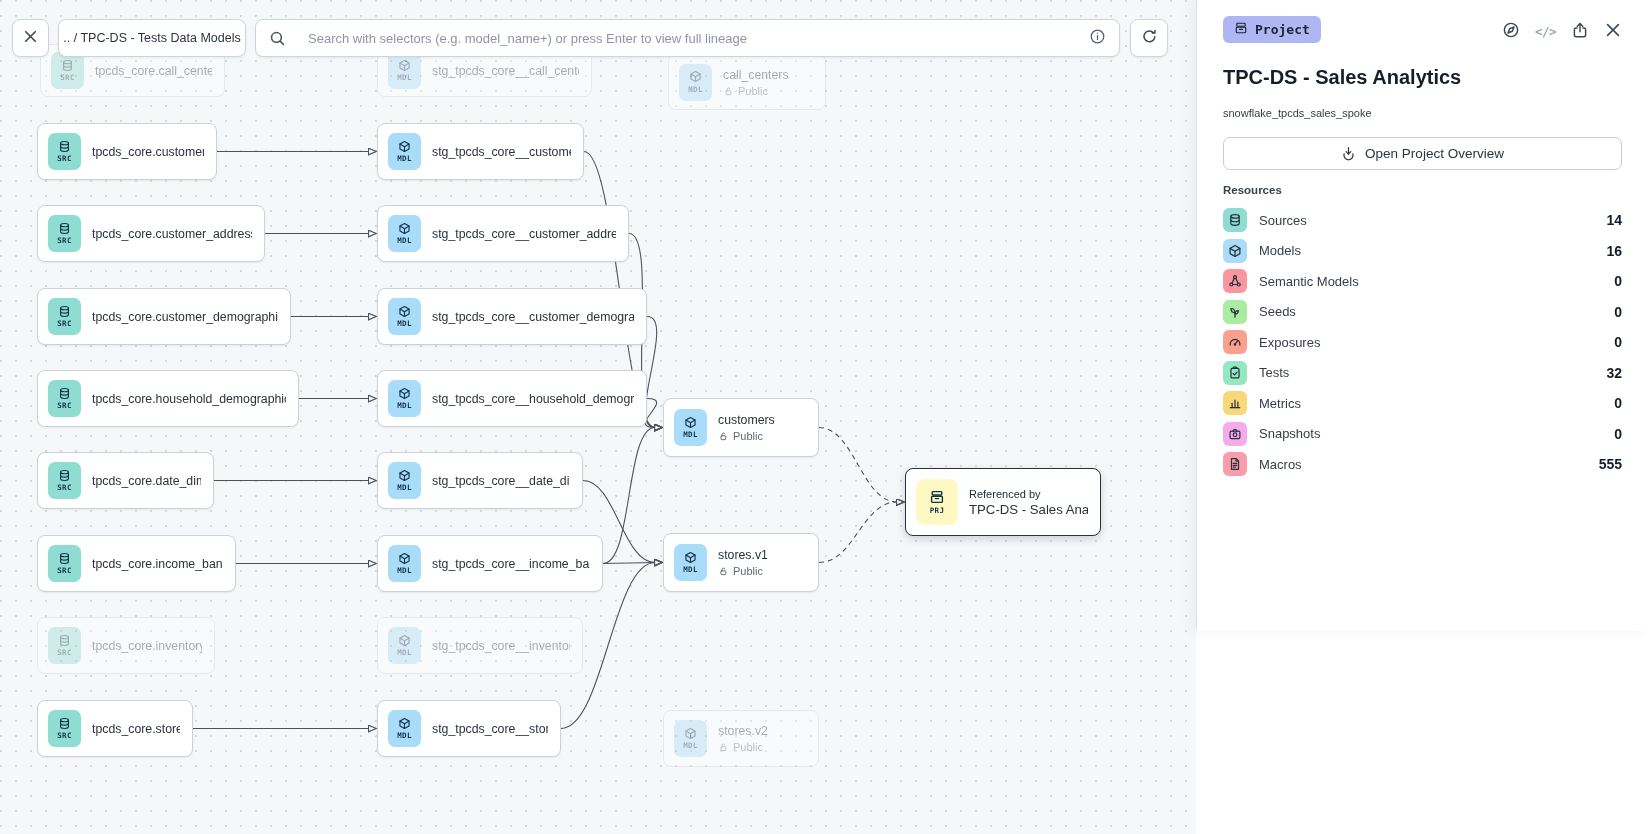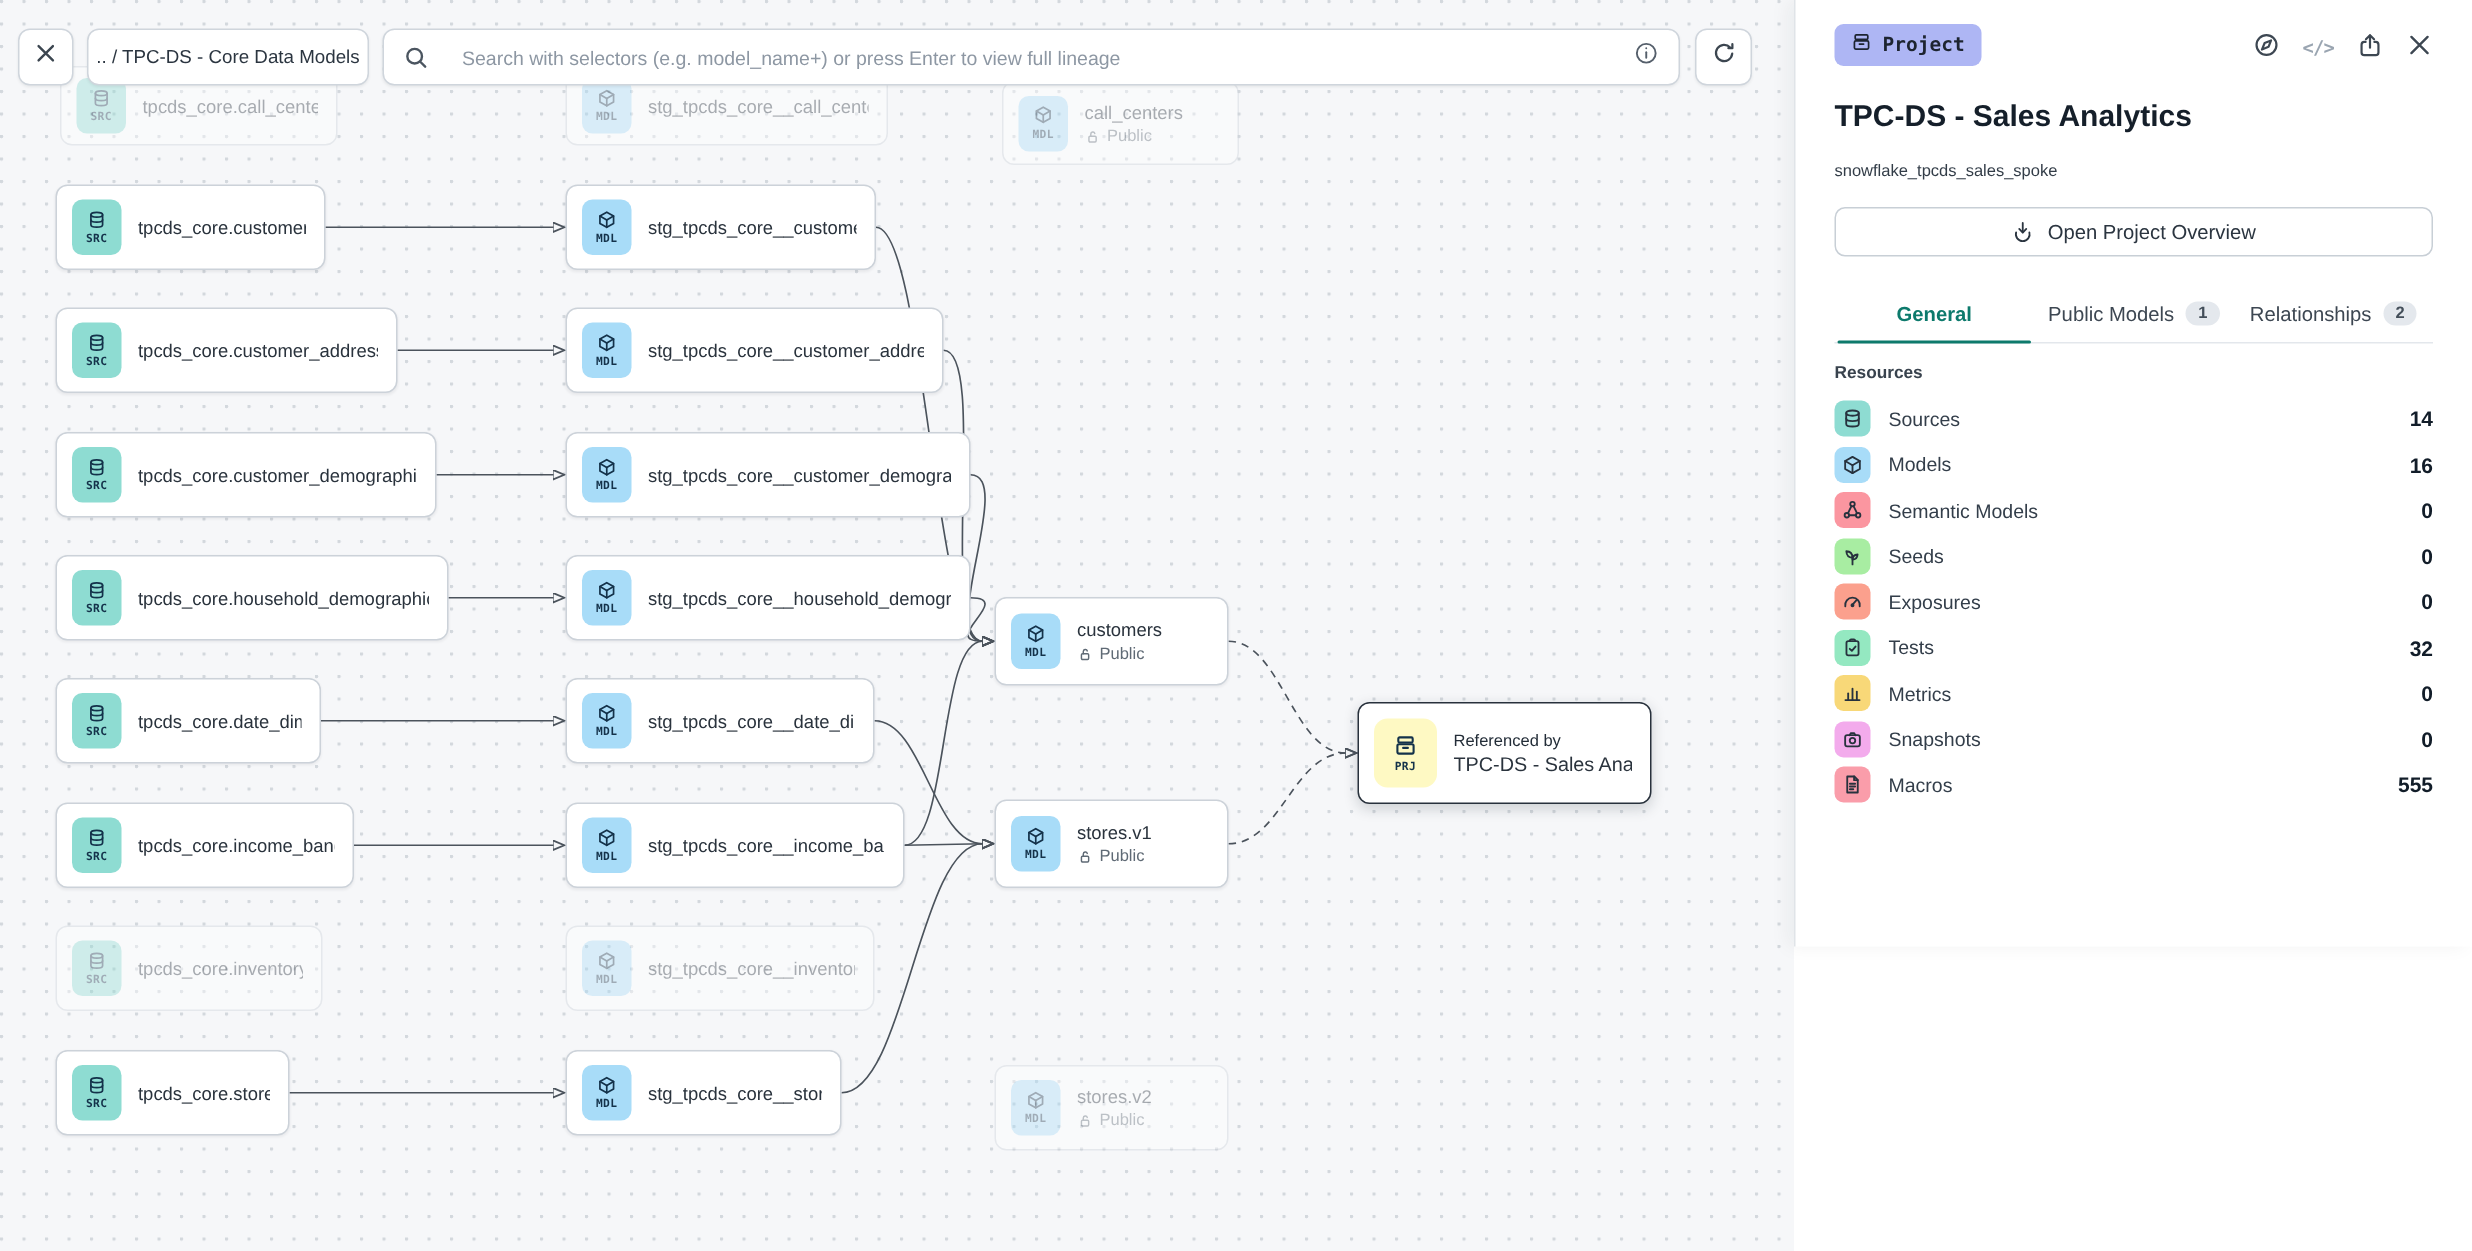--- a/index.html
+++ b/index.html
@@ -438,21 +438,21 @@
           </span>
         </div>
       </div>
 
     <div class="tcard" style="left:12px;top:19px;width:37px;height:38px;" role="button">
       <span><svg viewBox="0 0 16 16" fill="none" stroke="currentColor" stroke-width="1.5" stroke-linecap="round">
             <path d="m3.5 3.5 9 9M12.5 3.5l-9 9"></path>
           </svg></span>
     </div>
     <div class="tcard" style="left:58px;top:19px;width:188px;height:38px;">
-      <span class="crumb">.. / TPC-DS - Core Data Models</span>
+      <span class="crumb">.. / TPC-DS - Tests Data Models</span>
     </div>
     <div class="tcard searchbar" style="left:255px;top:19px;width:865px;height:38px;">
       <span style="color:#4b5560;display:flex;">
           <svg viewBox="0 0 16 16" fill="none" stroke="currentColor" stroke-width="1.5" stroke-linecap="round">
             <circle cx="7" cy="7" r="4.6"></circle>
             <path d="m10.5 10.5 3.1 3.1"></path>
           </svg>
         </span>
       <input type="text" placeholder="Search with selectors (e.g. model_name+) or press Enter to view full lineage" style="">
       <span class="info"><svg viewBox="0 0 16 16" fill="none" stroke="currentColor" stroke-width="1.2" stroke-linecap="round">
@@ -511,33 +511,20 @@
       <span style="display:flex;">
           <svg viewBox="0 0 16 16" fill="none" stroke="currentColor" stroke-width="1.3" stroke-linecap="round" stroke-linejoin="round">
             <path d="M8 1.8v6.6"></path>
             <path d="m5.5 6 2.5 2.6L10.5 6"></path>
             <path d="M3.3 8.4a4.9 4.9 0 1 0 9.4 0"></path>
           </svg>
         </span>
       <span>Open Project Overview</span>
     </button>
 
-    <div class="tabs" id="tabs">
-        <div class="tab active">
-          <span>General</span>
-        </div>
-        <div class="tab">
-          <span>Public Models</span>
-          <span class="tbadge">1</span>
-        </div>
-        <div class="tab">
-          <span>Relationships</span>
-          <span class="tbadge">2</span>
-        </div>
-      </div>
 
     <div class="rheading">Resources</div>
     <div id="resources-list">
         <div class="rrow">
           <span class="ricon" style="background:#8edcd2">
             <svg viewBox="0 0 16 16" fill="none" stroke="currentColor" stroke-width="1.4" stroke-linecap="round" stroke-linejoin="round">
               <ellipse cx="8" cy="3.9" rx="4.8" ry="2"></ellipse>
               <path d="M3.2 3.9v8.2c0 1.1 2.1 2 4.8 2s4.8-.9 4.8-2V3.9"></path>
               <path d="M3.2 8c0 1.1 2.1 2 4.8 2s4.8-.9 4.8-2"></path>
             </svg>

